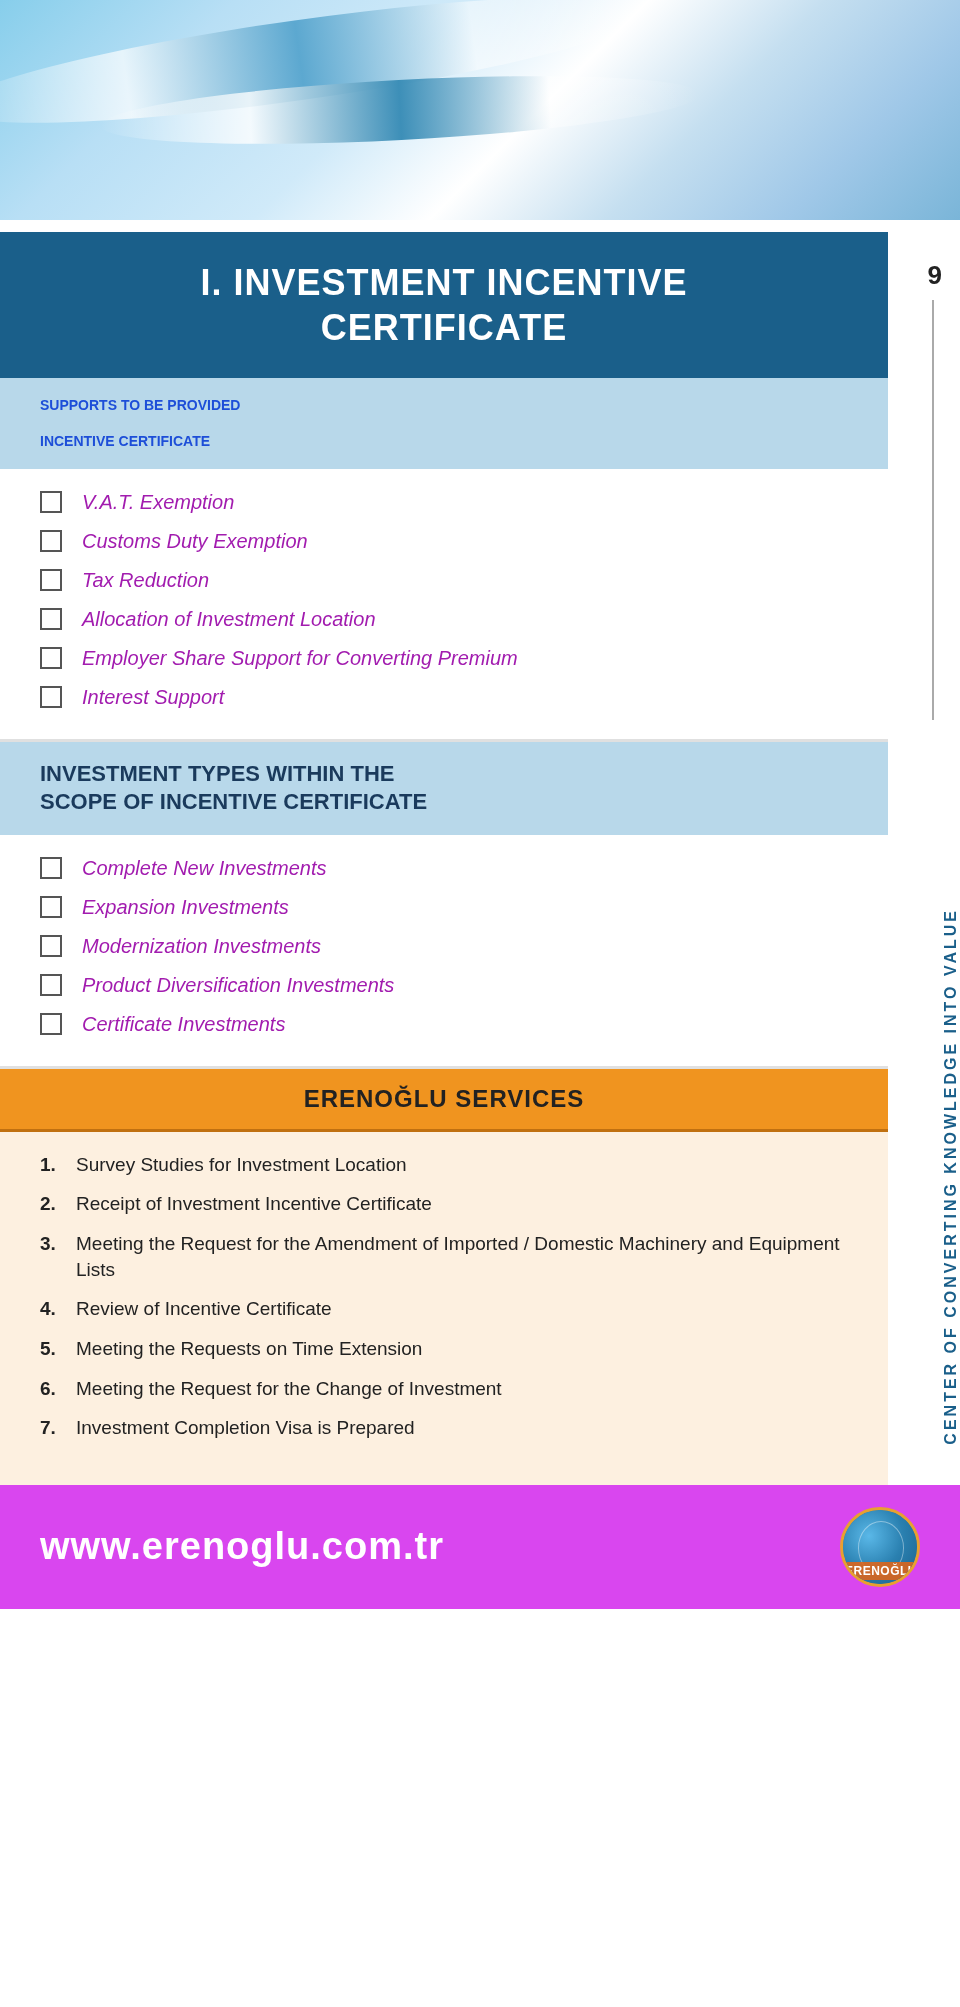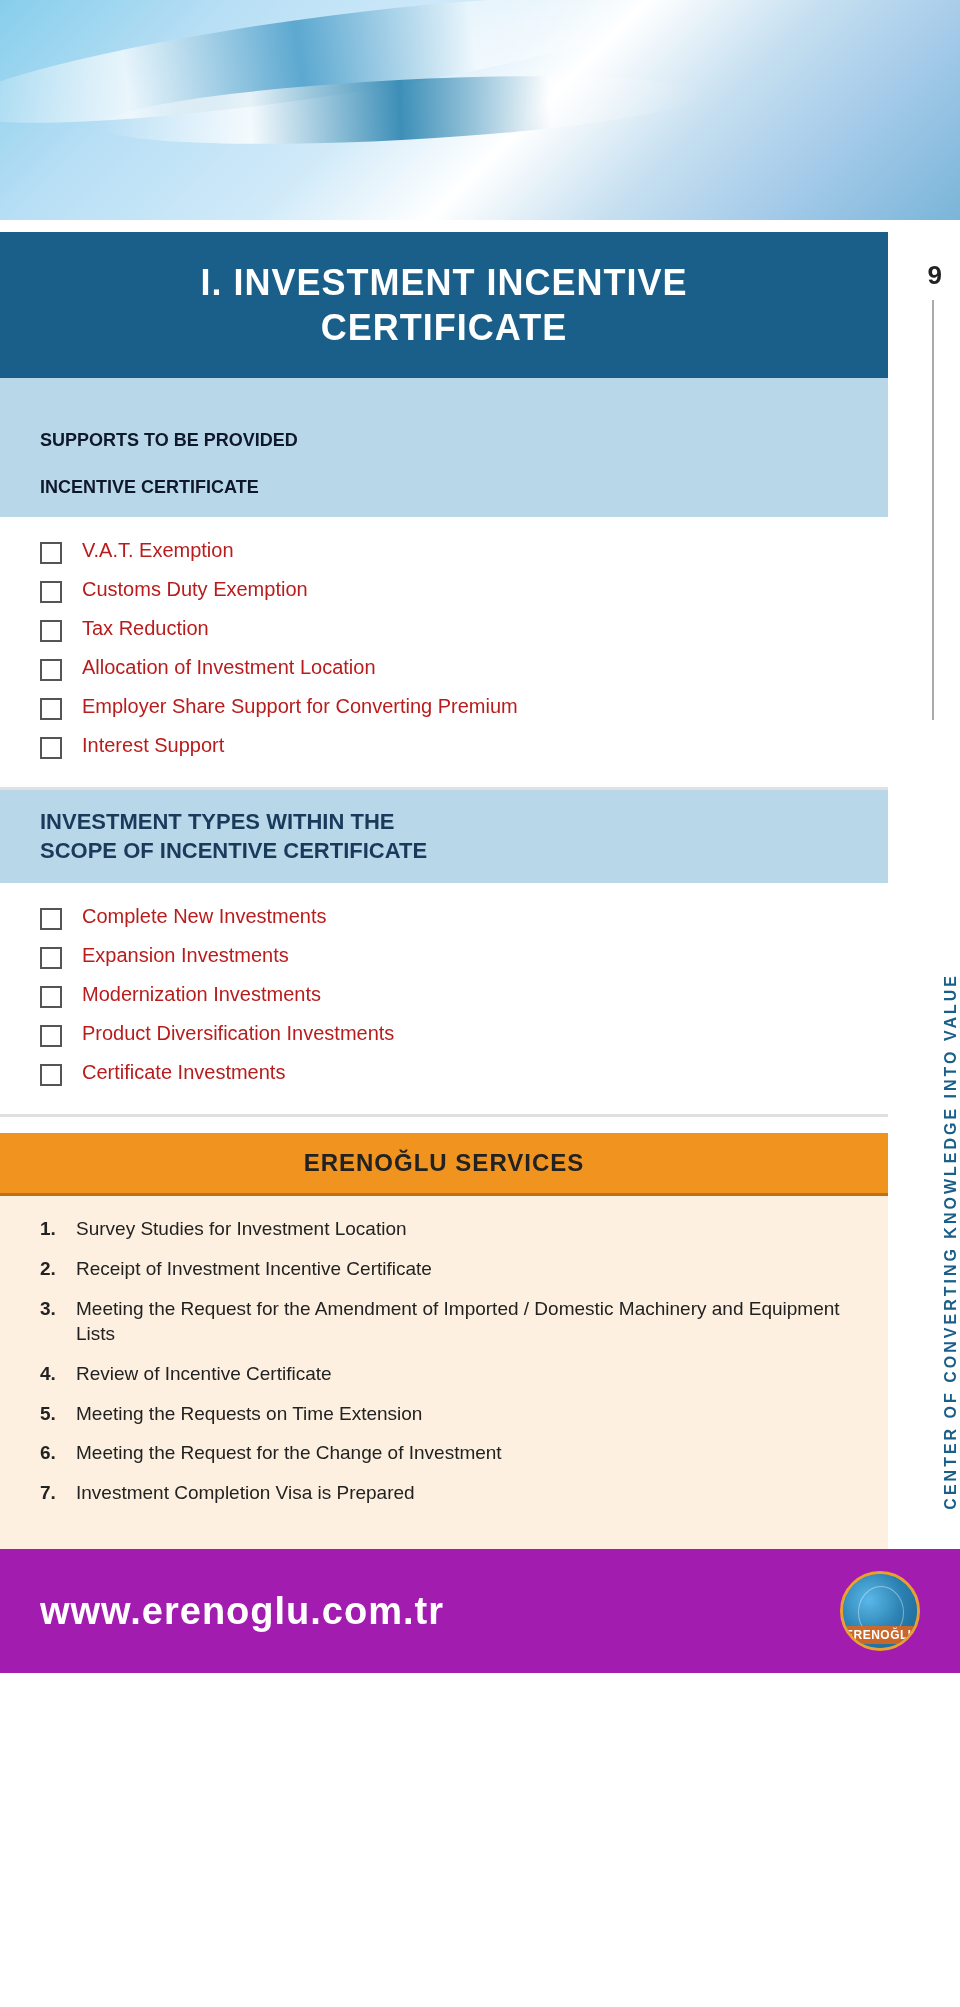--- a/index.html
+++ b/index.html
@@ -65,40 +65,40 @@
       letter-spacing: 1px;
       line-height: 1.25;
     }
 
     
     .supports-header {
       background: #b8d8ea;
       padding: 18px 40px;
     }
     .supports-header h2 {
-      color: #0f172a;
-      font-size: 18px;
+      color: #1d4ed8;
+      font-size: 14px;
       font-weight: 900;
       text-transform: uppercase;
       line-height: 1.3;
-      margin-top: 33px;
     }
 
     
     .checkbox-list {
       background: #ffffff;
       padding: 20px 40px 28px 40px;
       border-bottom: 3px solid #e0e0e0;
     }
     .checkbox-item {
       display: flex;
-      align-items: flex-end;
+      align-items: flex-start;
       margin-bottom: 12px;
       font-size: 20px;
-      color: #b91c1c;
+      color: #a21caf;
+      font-style: italic;
     }
     .checkbox-item:last-child { margin-bottom: 0; }
     .checkbox-box {
       width: 22px;
       height: 22px;
       border: 2px solid #555;
       flex-shrink: 0;
       margin-right: 20px;
       margin-top: 2px;
       display: inline-block;
@@ -122,21 +122,21 @@
       line-height: 1.3;
     }
 
     
     .services-section {
       background: #fdf0e0;
       padding: 0 40px 30px 40px;
     }
     .services-header {
       background: #f0941f;
-      margin: 16px -40px 20px -40px;
+      margin: 0 -40px 20px -40px;
       padding: 16px 40px;
       text-align: center;
       border-bottom: 3px solid #c07010;
     }
     .services-header h3 {
       color: #222;
       font-size: 24px;
       font-weight: 900;
       text-transform: uppercase;
       letter-spacing: 1px;
@@ -194,21 +194,21 @@
       font-weight: 700;
       color: #1a5f8a;
       letter-spacing: 3px;
       text-transform: uppercase;
       white-space: nowrap;
       padding-right: 8px;
     }
 
     
     .footer {
-      background: #a21caf;
+      background: #d946ef;
       padding: 22px 40px;
       display: flex;
       align-items: center;
       justify-content: space-between;
     }
     .footer-url {
       color: #ffffff;
       font-size: 38px;
       font-weight: 900;
       letter-spacing: 1px;

